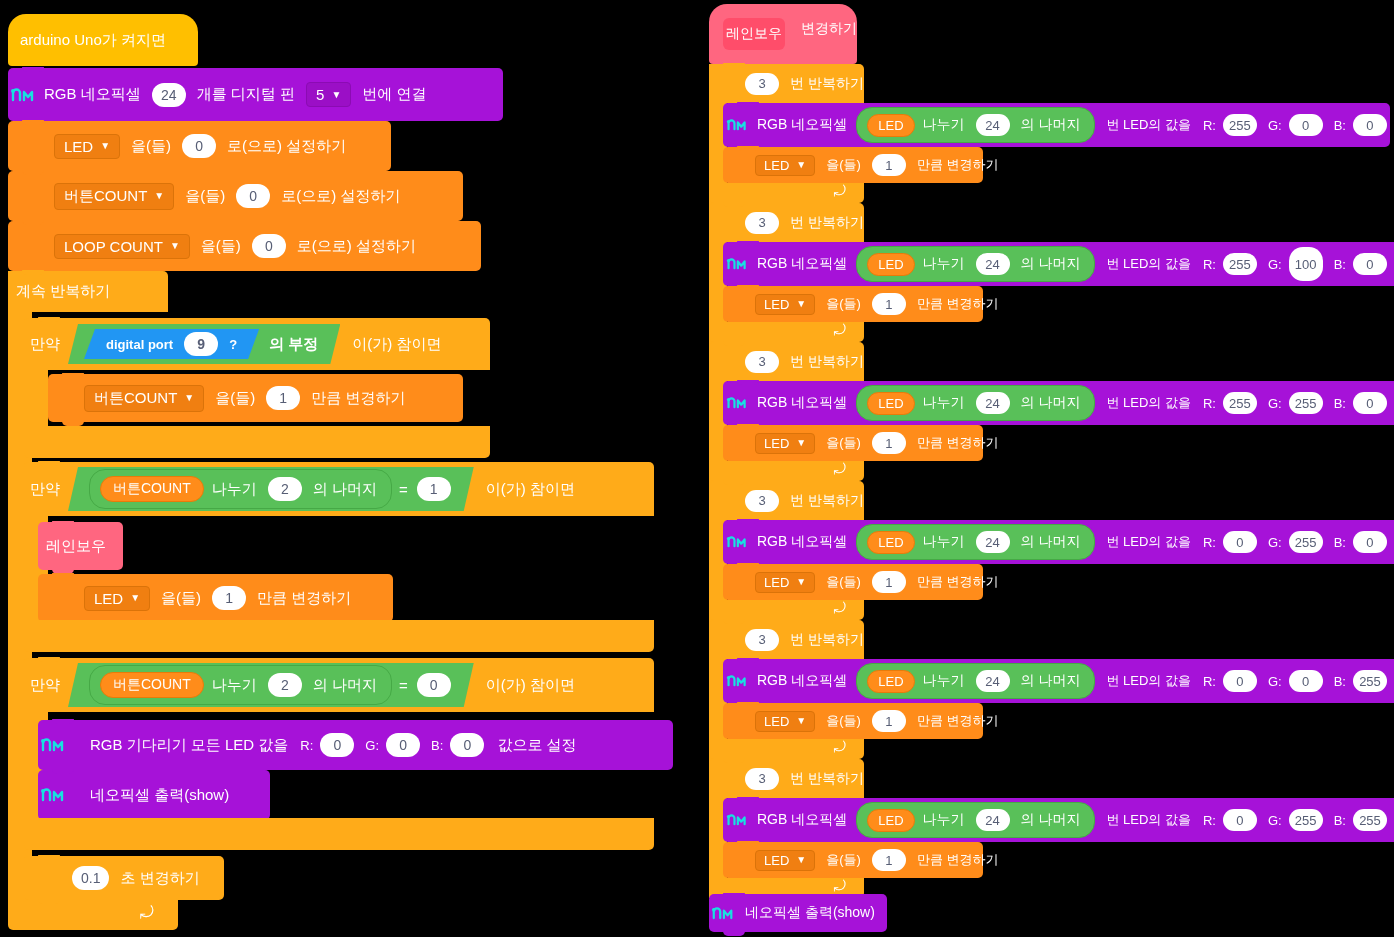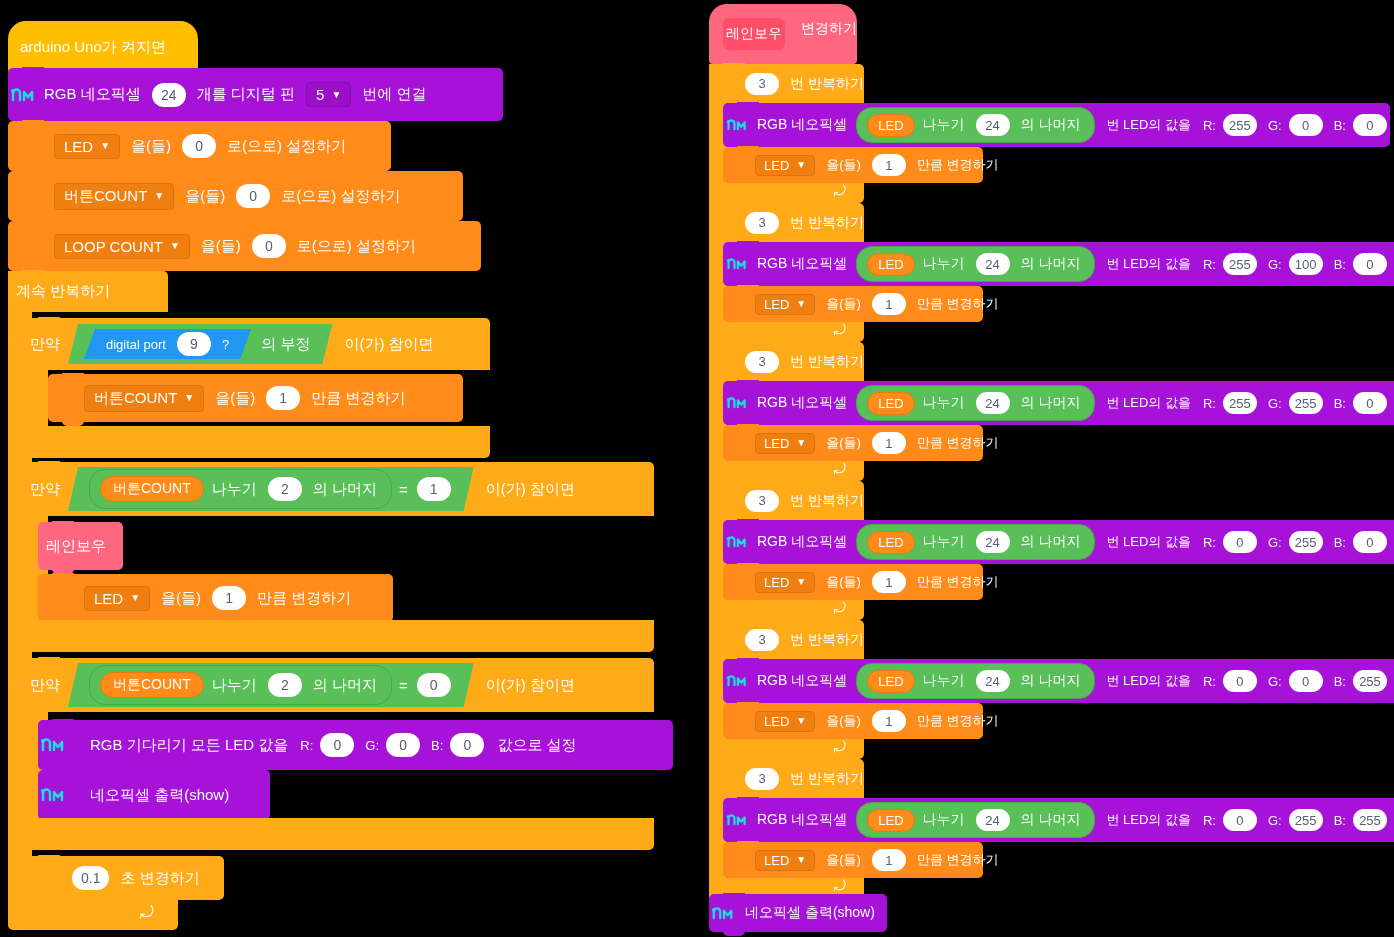--- a/index.html
+++ b/index.html
@@ -57,21 +57,21 @@
            font-size:16px;color:#18E0E0;font-weight:bold;}
   .icon-dm svg{display:block;}
 
   .loop-arrow{position:absolute;font-size:17px;color:#fff;}
   .rgbl{font-size:13px;padding:0 2px 0 6px;}
   .small{font-size:13px;}
 </style>
 </head>
 <body>
 
-<div class="blk c-event" style="left:8px;top:21px;width:190px;height:52px;border-radius:18px 18px 4px 4px;">
+<div class="blk c-event" style="left:8px;top:14px;width:190px;height:52px;border-radius:18px 18px 4px 4px;">
   <span class="t" style="padding-left:12px;">arduino Uno가 켜지면</span>
 </div>
 
 <div class="blk c-purple notch-top" style="left:8px;top:68px;width:495px;height:53px;">
   <span class="icon-dm">
     <svg width="26" height="16" viewBox="0 0 26 16">
         <path d="M3 13 V6 a3.5 3.5 0 0 1 7 0 V13" stroke="#18E0E0" stroke-width="2.4" fill="none" stroke-linecap="round"></path>
         <circle cx="3" cy="4" r="2" fill="#18E0E0"></circle>
         <path d="M14 13 V5 l4 5 4-5 v8" stroke="#18E0E0" stroke-width="2.4" fill="none" stroke-linecap="round" stroke-linejoin="round"></path>
       </svg>
@@ -120,21 +120,21 @@
 <div class="blk c-control notch-top" style="left:8px;top:271px;width:160px;height:41px;border-radius:5px 5px 0 0;">
   <span class="t" style="padding-left:8px;">계속 반복하기</span>
 </div>
 <div class="blk c-control" style="left:8px;top:898px;width:170px;height:32px;border-radius:0 0 5px 5px;">
   <span class="loop-arrow" style="right:24px;top:5px;">⤾</span>
 </div>
 
 <div class="abs c-control" style="left:24px;top:318px;width:24px;height:140px;"></div>
 <div class="blk c-control notch-top" style="left:24px;top:318px;width:466px;height:52px;border-radius:5px 5px 0 0;">
   <span class="t" style="padding-left:6px;">만약</span>
-  <span class="hexg" style="height:40px;padding:0 16px;">
+  <span class="hexg" style="height:40px;padding:0 16px;font-weight:bold;">
     <span class="hex-blue">
       <span class="t small">digital port</span>
       <span class="num">9</span>
       <span class="t small">?</span>
     </span>
     <span class="t" style="padding-left:10px;">의 부정</span>
   </span>
   <span class="t" style="padding-left:10px;">이(가) 참이면</span>
 </div>
 <div class="blk c-data notch-top notch-bot" style="left:48px;top:374px;width:415px;height:48px;">
@@ -302,21 +302,21 @@
       <span class="rep-green" style="height:30px;">
         <span class="ovar" style="font-size:13px;padding:3px 10px;">LED</span>
         <span class="t" style="font-size:14px;">나누기</span>
         <span class="num" style="height:22px;font-size:13px;">24</span>
         <span class="t" style="font-size:14px;">의 나머지</span>
       </span>
       <span class="t" style="font-size:13px;padding-left:8px;">번 LED의 값을</span>
       <span class="rgbl">R:</span>
       <span class="num" style="height:22px;font-size:13px;">255</span>
       <span class="rgbl">G:</span>
-      <span class="num" style="height:22px;font-size:13px;">100</span>
+      <span class="num" style="height:34px;font-size:13px;">100</span>
       <span class="rgbl">B:</span>
       <span class="num" style="height:22px;font-size:13px;">0</span>
       <span class="t" style="font-size:13px;padding-left:6px;">값으로 설정</span>
     </div>
 
     <div class="blk c-data notch-top notch-bot" style="left:723px;top:286px;width:260px;height:36px;">
       <span class="dd dd-data" style="margin-left:32px;font-size:13px;padding:2px 8px;">
         <span>LED</span>
         <span class="car">▼</span>
       </span>

